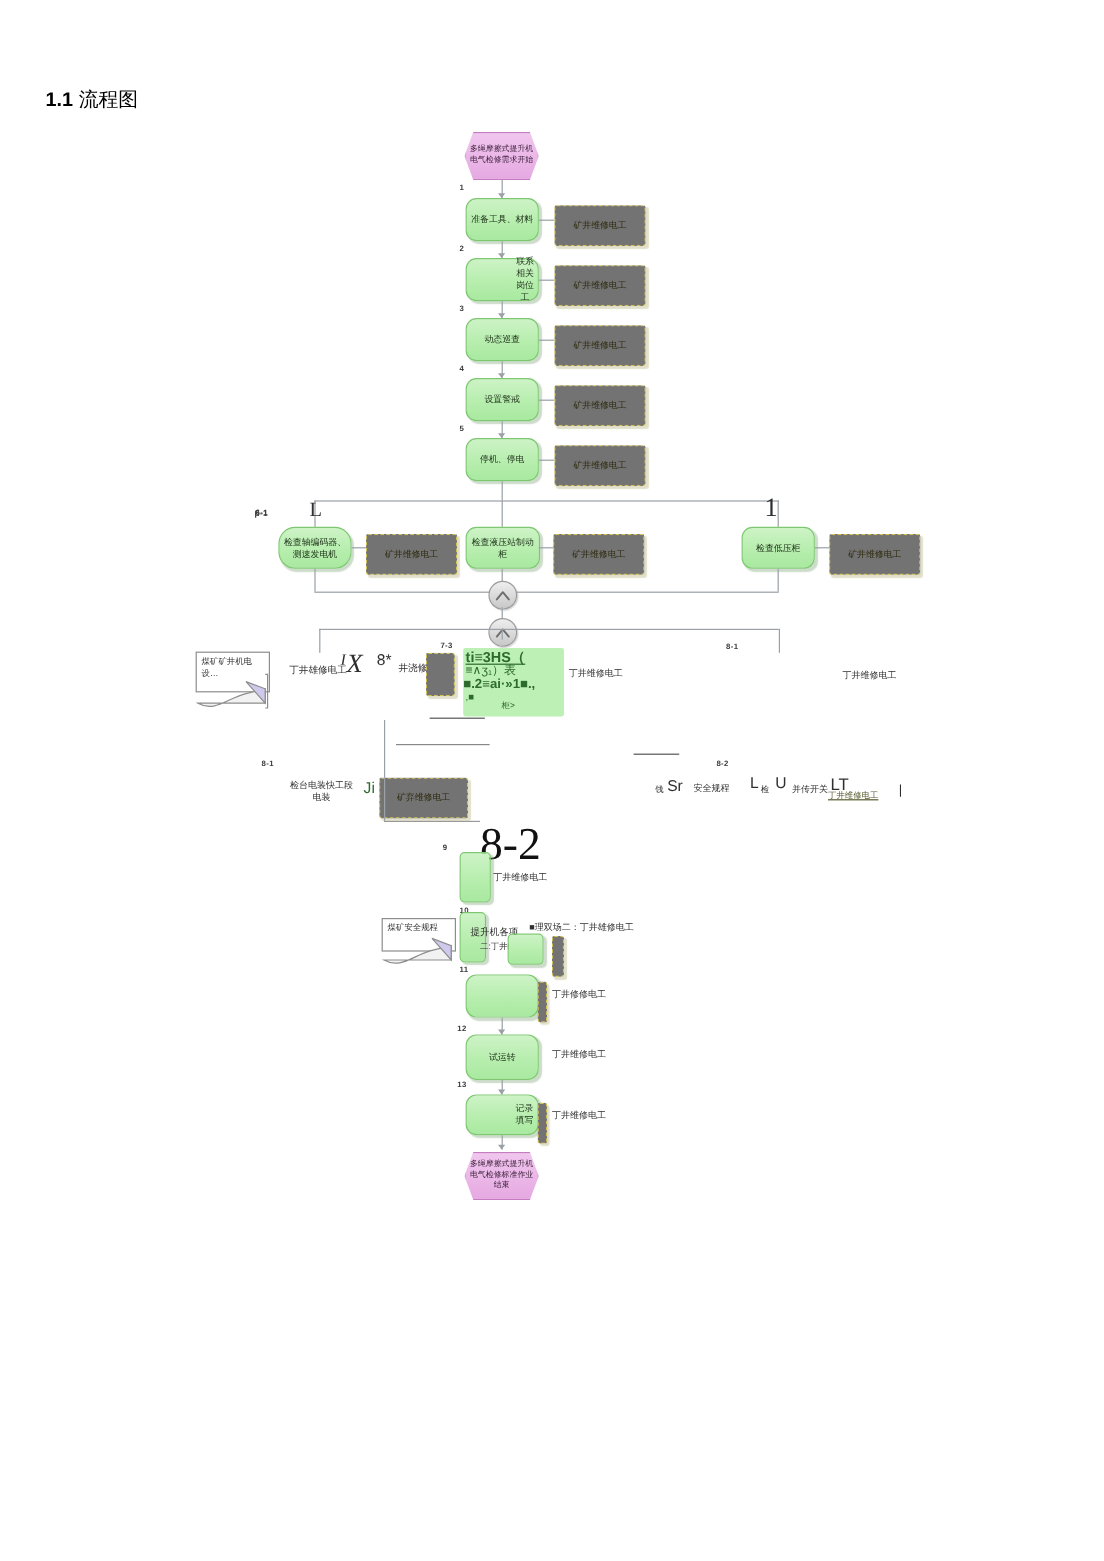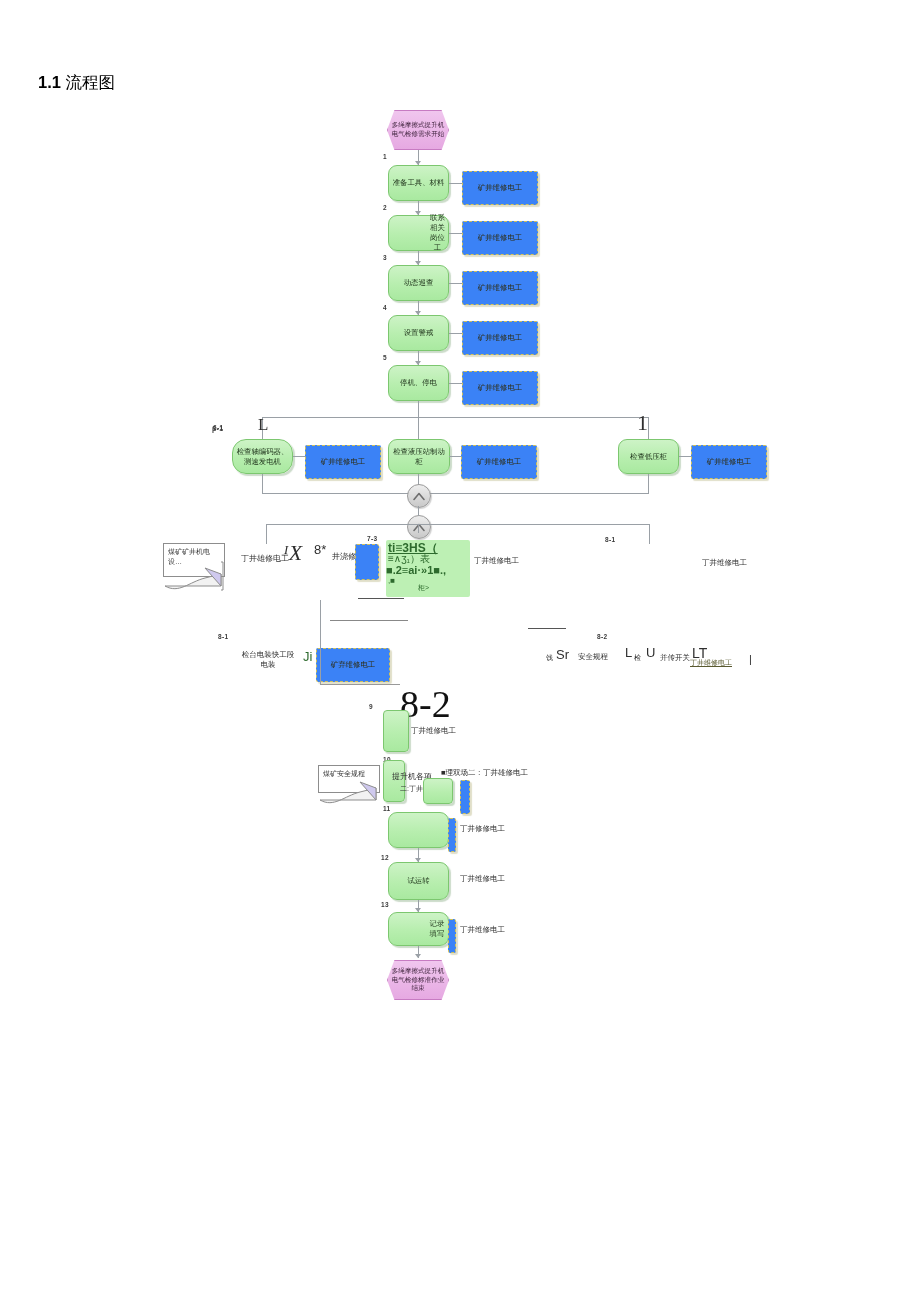--- a/index.html
+++ b/index.html
@@ -35,21 +35,21 @@
   }
   .term{
     background:linear-gradient(180deg,#f0c6ee 0%,#e6a9e2 100%);
     border:1px solid #c77bc2;
     font-size:6.6px;line-height:8.6px;color:#3a1f38;
     box-shadow:2px 2px 1px rgba(170,130,165,.38);
     padding:2px 3px;
     clip-path:polygon(12% 0%,88% 0%,100% 50%,88% 100%,12% 100%,0% 50%);
   }
   .role{
-    background:#3b82f6;
+    background:#737373;
     border:1px dashed #cfc05a;
     border-radius:2px;
     font-size:7.4px;line-height:10px;color:#2e2b0e;
     box-shadow:2px 2px 1px rgba(180,175,120,.40);
     padding:16px 3px;
   }
   .note{
     background:#ffffff;
     border:1px solid #8d8d8d;
     font-size:7px;line-height:9.5px;color:#333;

